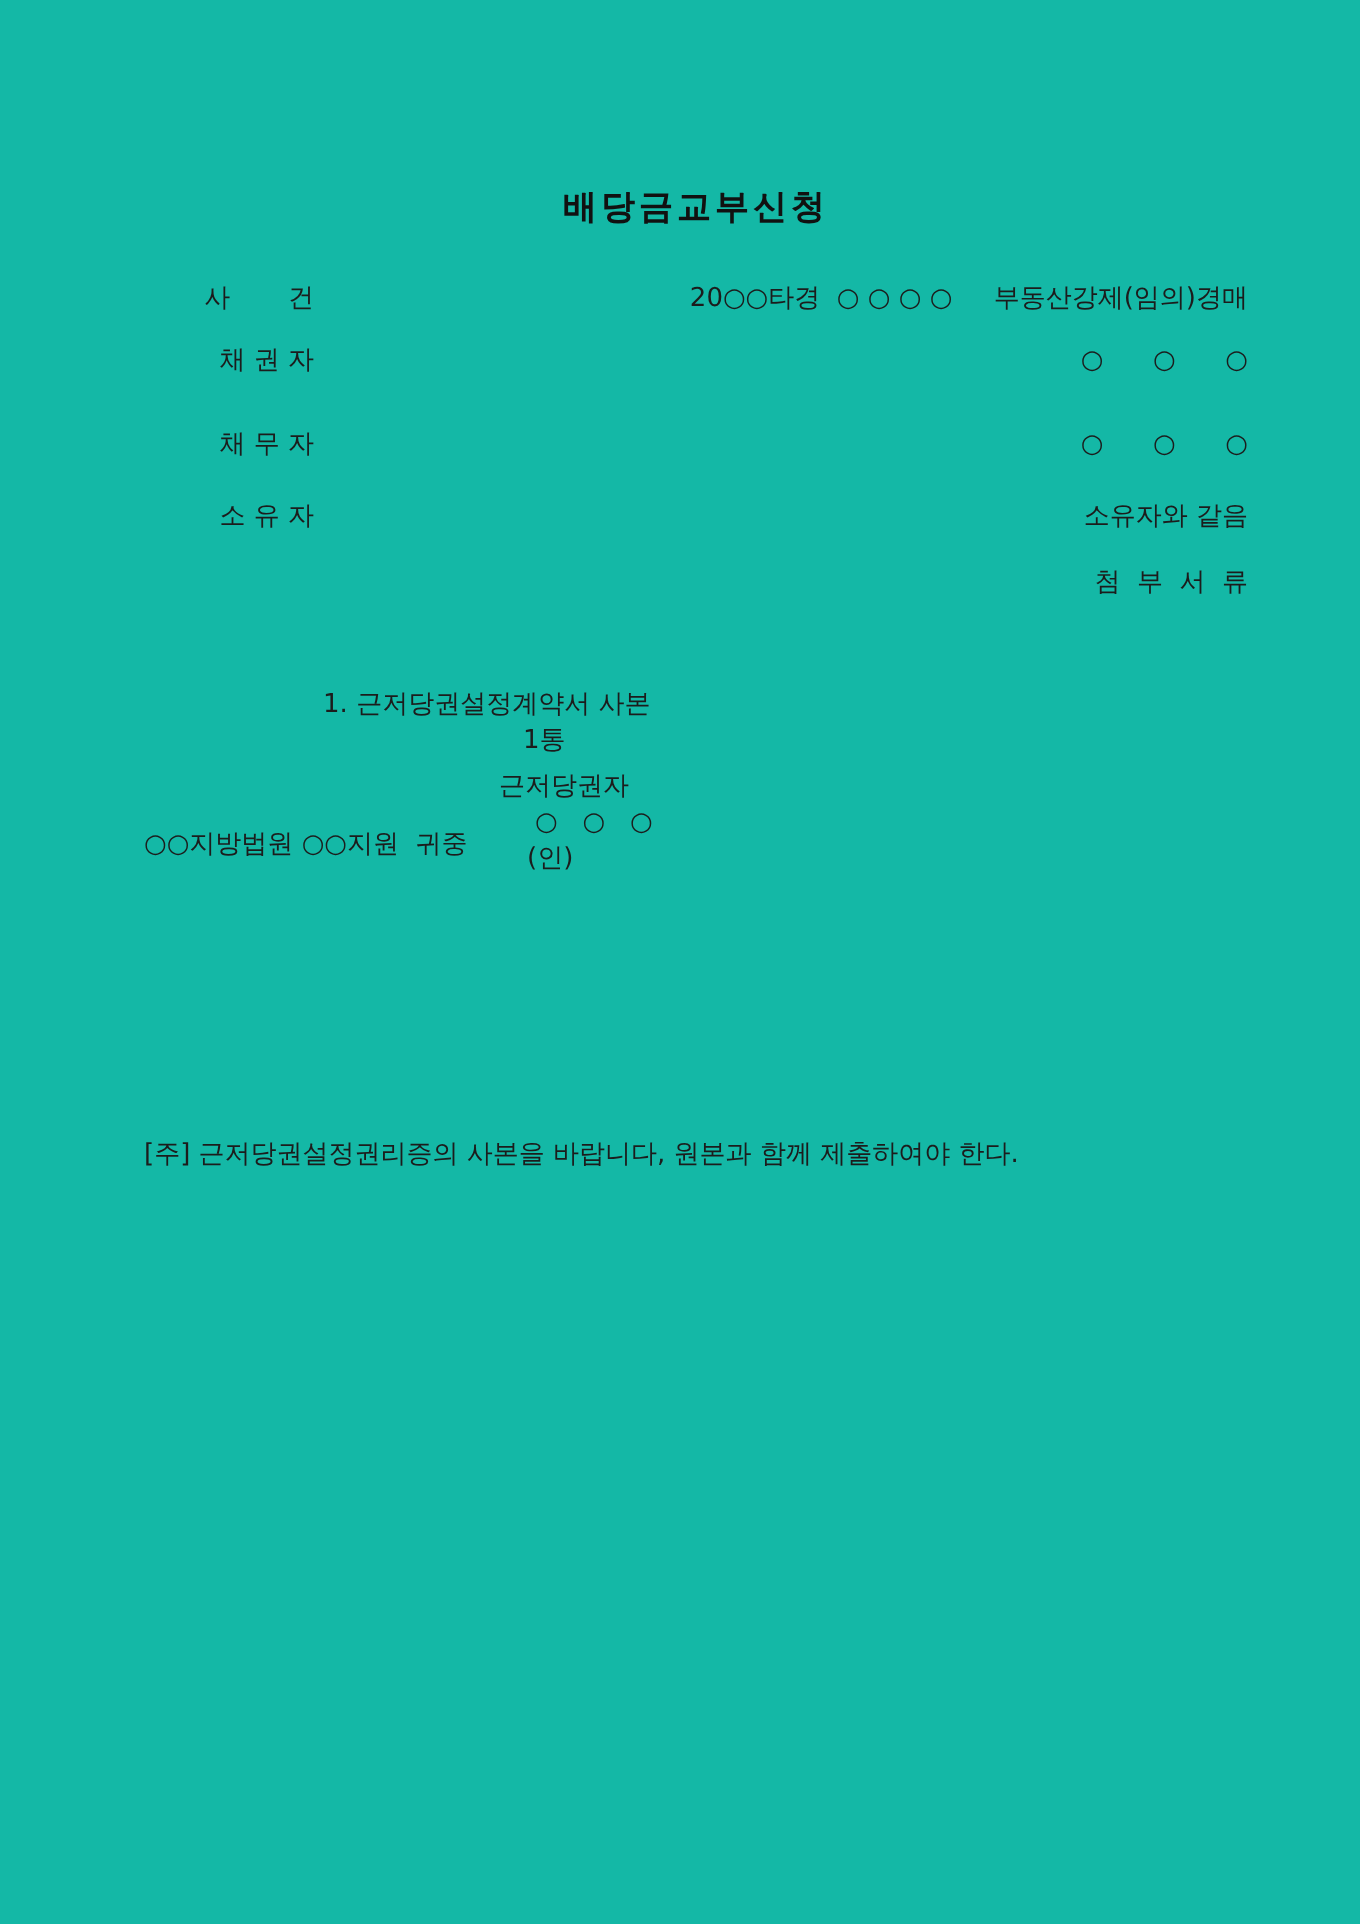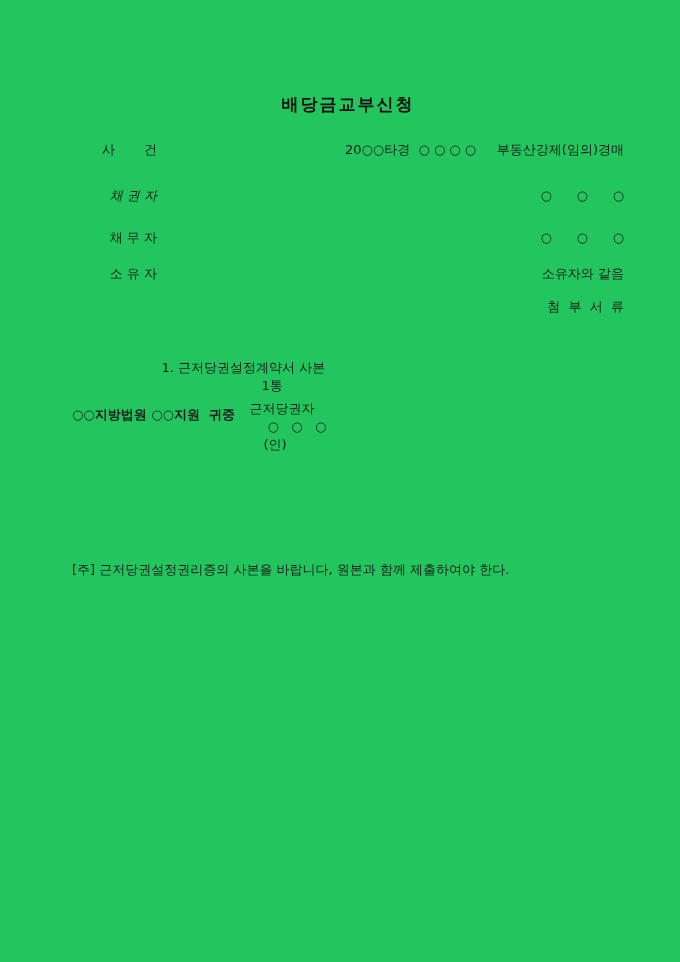--- a/index.html
+++ b/index.html
@@ -4,21 +4,21 @@
 <style>
   html, body {
     margin: 0;
     padding: 0;
     background: #ffffff;
   }
   .page {
     position: relative;
     width: 680px;
     height: 962px;
-    background: #22c55e;
+    background: #14b8a6;
     color: #1c1c1c;
     font-family: "DejaVu Sans", sans-serif;
     font-size: 13px;
     box-sizing: border-box;
     padding: 94px 56px 0 72px;
     overflow: hidden;
   }
   .page * {
     white-space: pre-wrap;
   }
@@ -39,21 +39,21 @@
     display: flex;
     text-align: right;
   }
   .flabel {
     flex: 0 0 85px;
   }
   .fvalue {
     flex: 1 1 auto;
   }
   .row-case    { margin-top: 27px; }
-  .row-creditor{ margin-top: 28px; font-style: italic; }
+  .row-creditor{ margin-top: 13px; }
   .row-debtor  { margin-top: 24px; }
   .row-owner   { margin-top: 18px; }
   .body-para {
     margin: 27px 0 0 0;
     line-height: 21px;
     text-align: justify;
   }
   .attach-heading {
     margin-top: 15px;
     text-align: right;
@@ -76,22 +76,21 @@
   }
   .signer-name {
     display: inline-block;
     margin-left: 18px;
   }
   .signer-seal {
     display: inline-block;
     margin-left: 14px;
   }
   .court-line {
-    margin-top: 6px;
-    font-weight: bold;
+    margin-top: 29px;
   }
   .footnote {
     margin: 137px 0 0 0;
     line-height: 18px;
   }
 </style>
 </head>
 <body>
 
 <div class="page">

